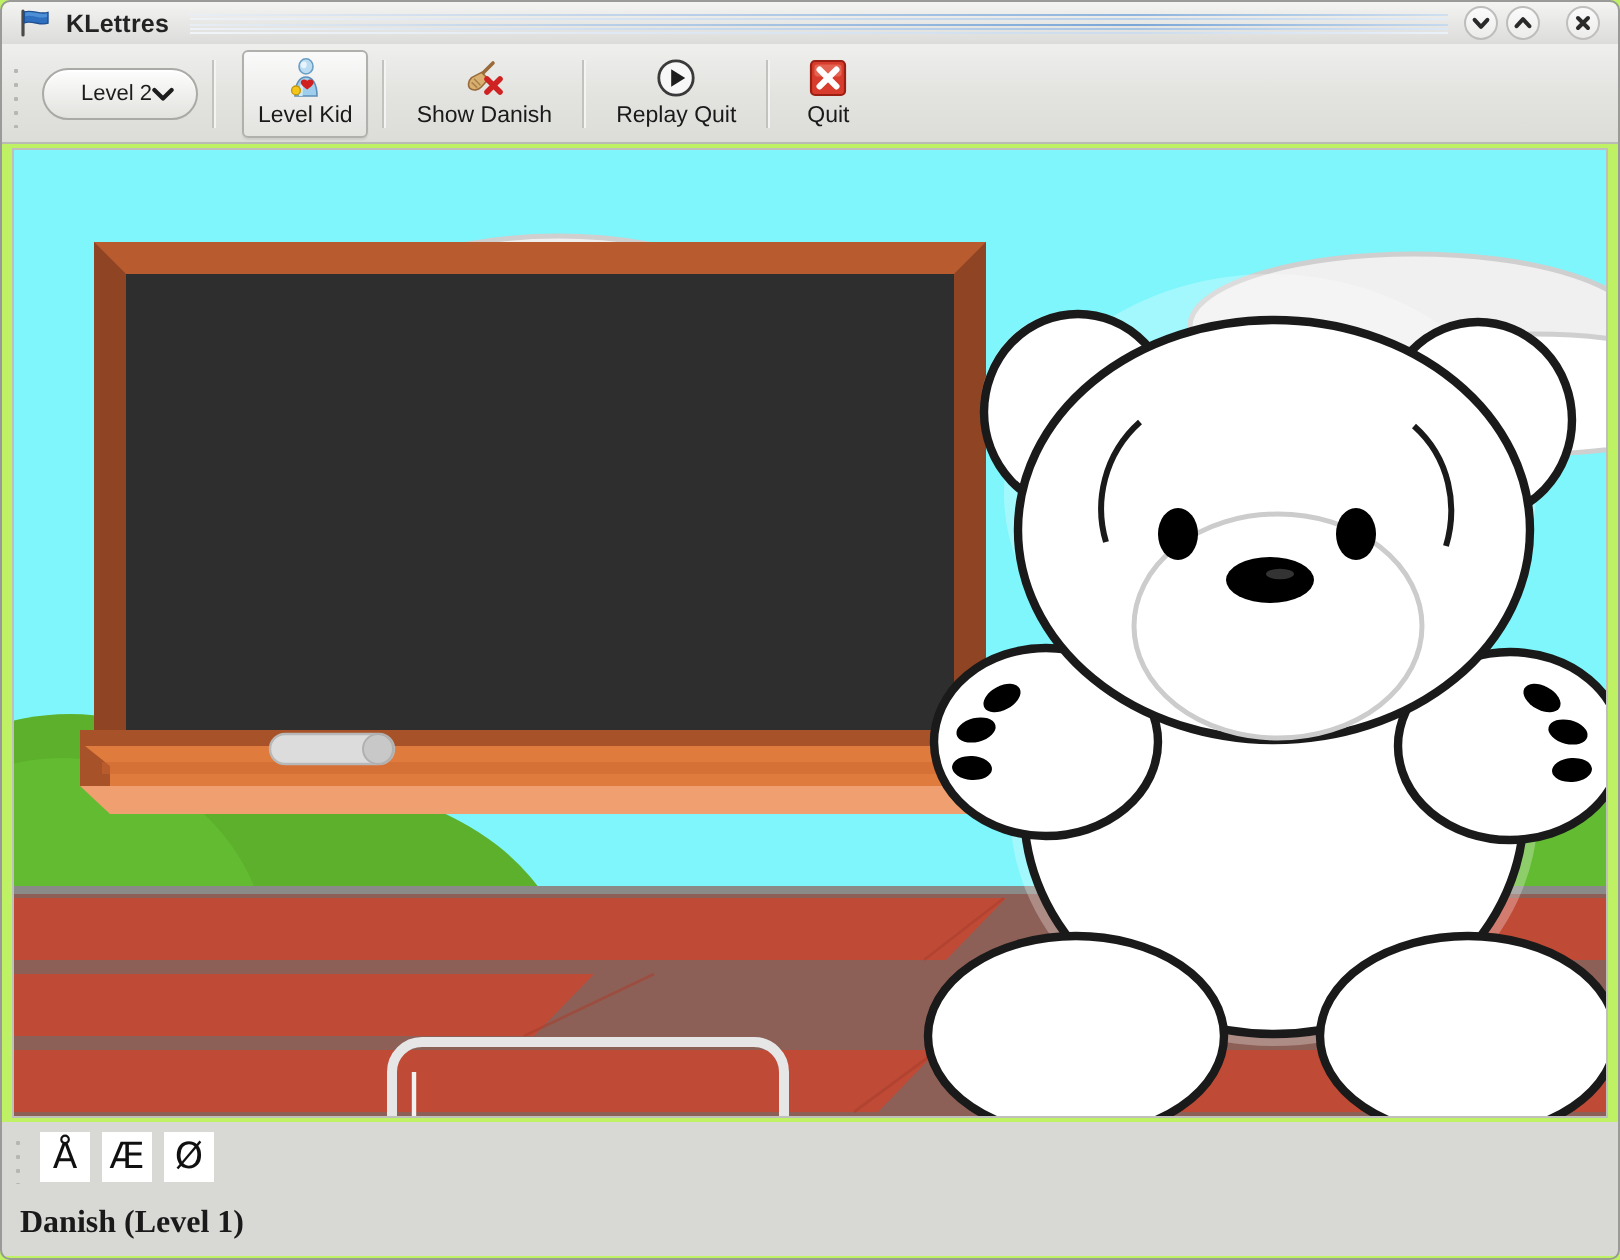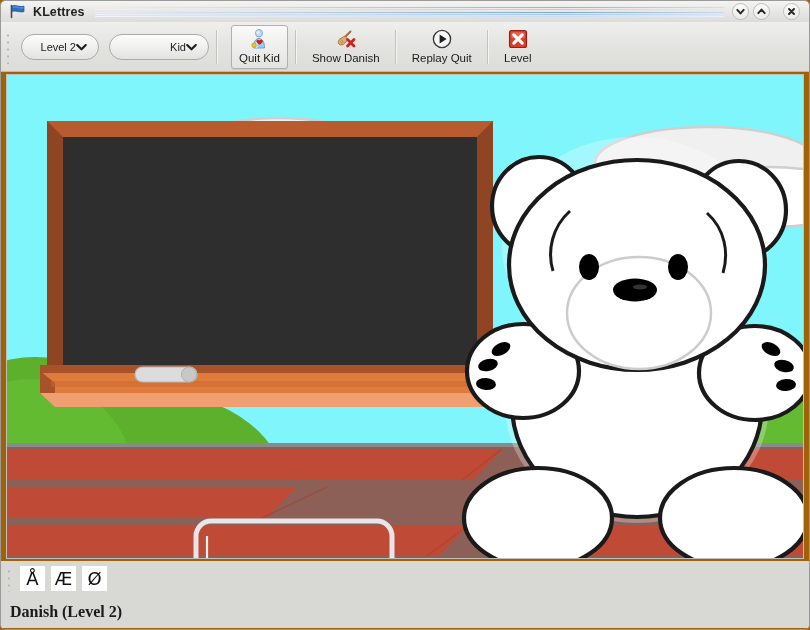--- a/index.html
+++ b/index.html
@@ -13,21 +13,21 @@
     overflow: hidden;
     font-family: "Liberation Sans", sans-serif;
     -webkit-font-smoothing: antialiased;
   }
 
   
   #window {
     position: absolute;
     left: 0; top: 0;
     width: 810px; height: 630px;
-    background: #a16207;
+    background: #bef264;
     box-sizing: border-box;
     padding-left: 36px;
   }
   #window-outline {
     position: absolute;
     left: 0; top: 0; right: 0; bottom: 0;
     border: 1px solid #9a9a98;
     border-radius: 5px;
     pointer-events: none;
     box-sizing: border-box;
@@ -310,43 +310,35 @@
 
     <div class="combo" id="combo-level">
       <span class="combo-label">Level 2</span>
       <span class="combo-arrow">
         <svg width="11" height="8" viewBox="0 0 11 8">
           <path d="M1.2,2 L5.5,6.3 L9.8,2" fill="none" stroke="#1d1d1d" stroke-width="2.1" stroke-linecap="round" stroke-linejoin="round"></path>
         </svg>
       </span>
     </div>
 
-    <div class="combo" id="combo-mode">
-      <span class="combo-label">Kid</span>
-      <span class="combo-arrow">
-        <svg width="11" height="8" viewBox="0 0 11 8">
-          <path d="M1.2,2 L5.5,6.3 L9.8,2" fill="none" stroke="#1d1d1d" stroke-width="2.1" stroke-linecap="round" stroke-linejoin="round"></path>
-        </svg>
-      </span>
-    </div>
 
     <div class="tool-sep"></div>
 
     <div class="tool-btn active" id="btn-mode-kid">
       <span class="tool-icon">
         <svg width="22" height="22" viewBox="0 0 22 22">
           <ellipse cx="11" cy="5.2" rx="3.5" ry="3.8" fill="#bcdcf2" stroke="#6a9ec4" stroke-width="0.8"></ellipse>
           <ellipse cx="9.9" cy="4.4" rx="1.5" ry="1.7" fill="#e8f4fc"></ellipse>
           <path d="M5.5,20 C5.5,13.5 8,10.5 11,10.5 C14,10.5 16.5,13.5 16.5,20 Z" fill="#9fcdec" stroke="#5d8fb8" stroke-width="0.8"></path>
           <path d="M7.5,20 C7.5,14.5 9,11.8 11,11.5 C10,13.5 9.3,16.5 9.3,20 Z" fill="#cfe8f8"></path>
           <path d="M11.6,12.4 C12.8,11.2 14.6,11.6 14.8,13 C15,14.4 13,15.6 11.6,16.8 C10.2,15.6 8.2,14.4 8.4,13 C8.6,11.6 10.4,11.2 11.6,12.4 Z" fill="#d01f1f"></path>
           <circle cx="6" cy="17.2" r="2.2" fill="#f5c518" stroke="#c09a12" stroke-width="0.7"></circle>
         </svg>
       </span>
-      <span class="tool-label">Quit Kid</span>
+      <span class="tool-label">Level Kid</span>
     </div>
 
 
     <div class="tool-sep"></div>
 
     <div class="tool-btn">
       <span class="tool-icon">
         <svg width="22" height="22" viewBox="0 0 22 22">
           <path d="M15.5,3.5 L9.5,9.5" stroke="#9a6b3a" stroke-width="1.8" stroke-linecap="round"></path>
           <path d="M9.8,8.2 L13.2,11.6 L9.5,15.6 C8.2,17 5.6,17.6 4,16.2 C2.6,14.8 3.4,12.2 4.8,10.8 Z" fill="#d9b070" stroke="#9a6b3a" stroke-width="0.8"></path>
@@ -372,21 +364,21 @@
     <div class="tool-sep"></div>
 
     <div class="tool-btn">
       <span class="tool-icon">
         <svg width="22" height="22" viewBox="0 0 22 22">
           <rect x="2.5" y="2.5" width="17" height="17" rx="2" fill="#d83c2c" stroke="#9c1f13" stroke-width="1.1"></rect>
           <rect x="4.2" y="4.2" width="13.6" height="6" rx="1.4" fill="#e8705f" opacity="0.75"></rect>
           <path d="M6.8,6.8 L15.2,15.2 M15.2,6.8 L6.8,15.2" stroke="#ffffff" stroke-width="3.1" stroke-linecap="round"></path>
         </svg>
       </span>
-      <span class="tool-label">Level</span>
+      <span class="tool-label">Quit</span>
     </div>
   </div>
 
   <div id="scene">
     <svg id="scene-svg" viewBox="0 0 796 483" preserveAspectRatio="none">
       <defs>
         <clipPath id="sceneClip">
             <rect x="0" y="0" width="796" height="483"></rect>
           </clipPath>
       </defs>
@@ -521,17 +513,17 @@
     </div>
     <div class="char-btn">
       <span>Æ</span>
     </div>
     <div class="char-btn">
       <span>Ø</span>
     </div>
   </div>
 
   <div id="statusbar">
-    <span id="status-text">Danish  (Level 2)</span>
+    <span id="status-text">Danish  (Level 1)</span>
   </div>
 
   <div id="window-outline"></div>
 </div>
 
 </body></html>

